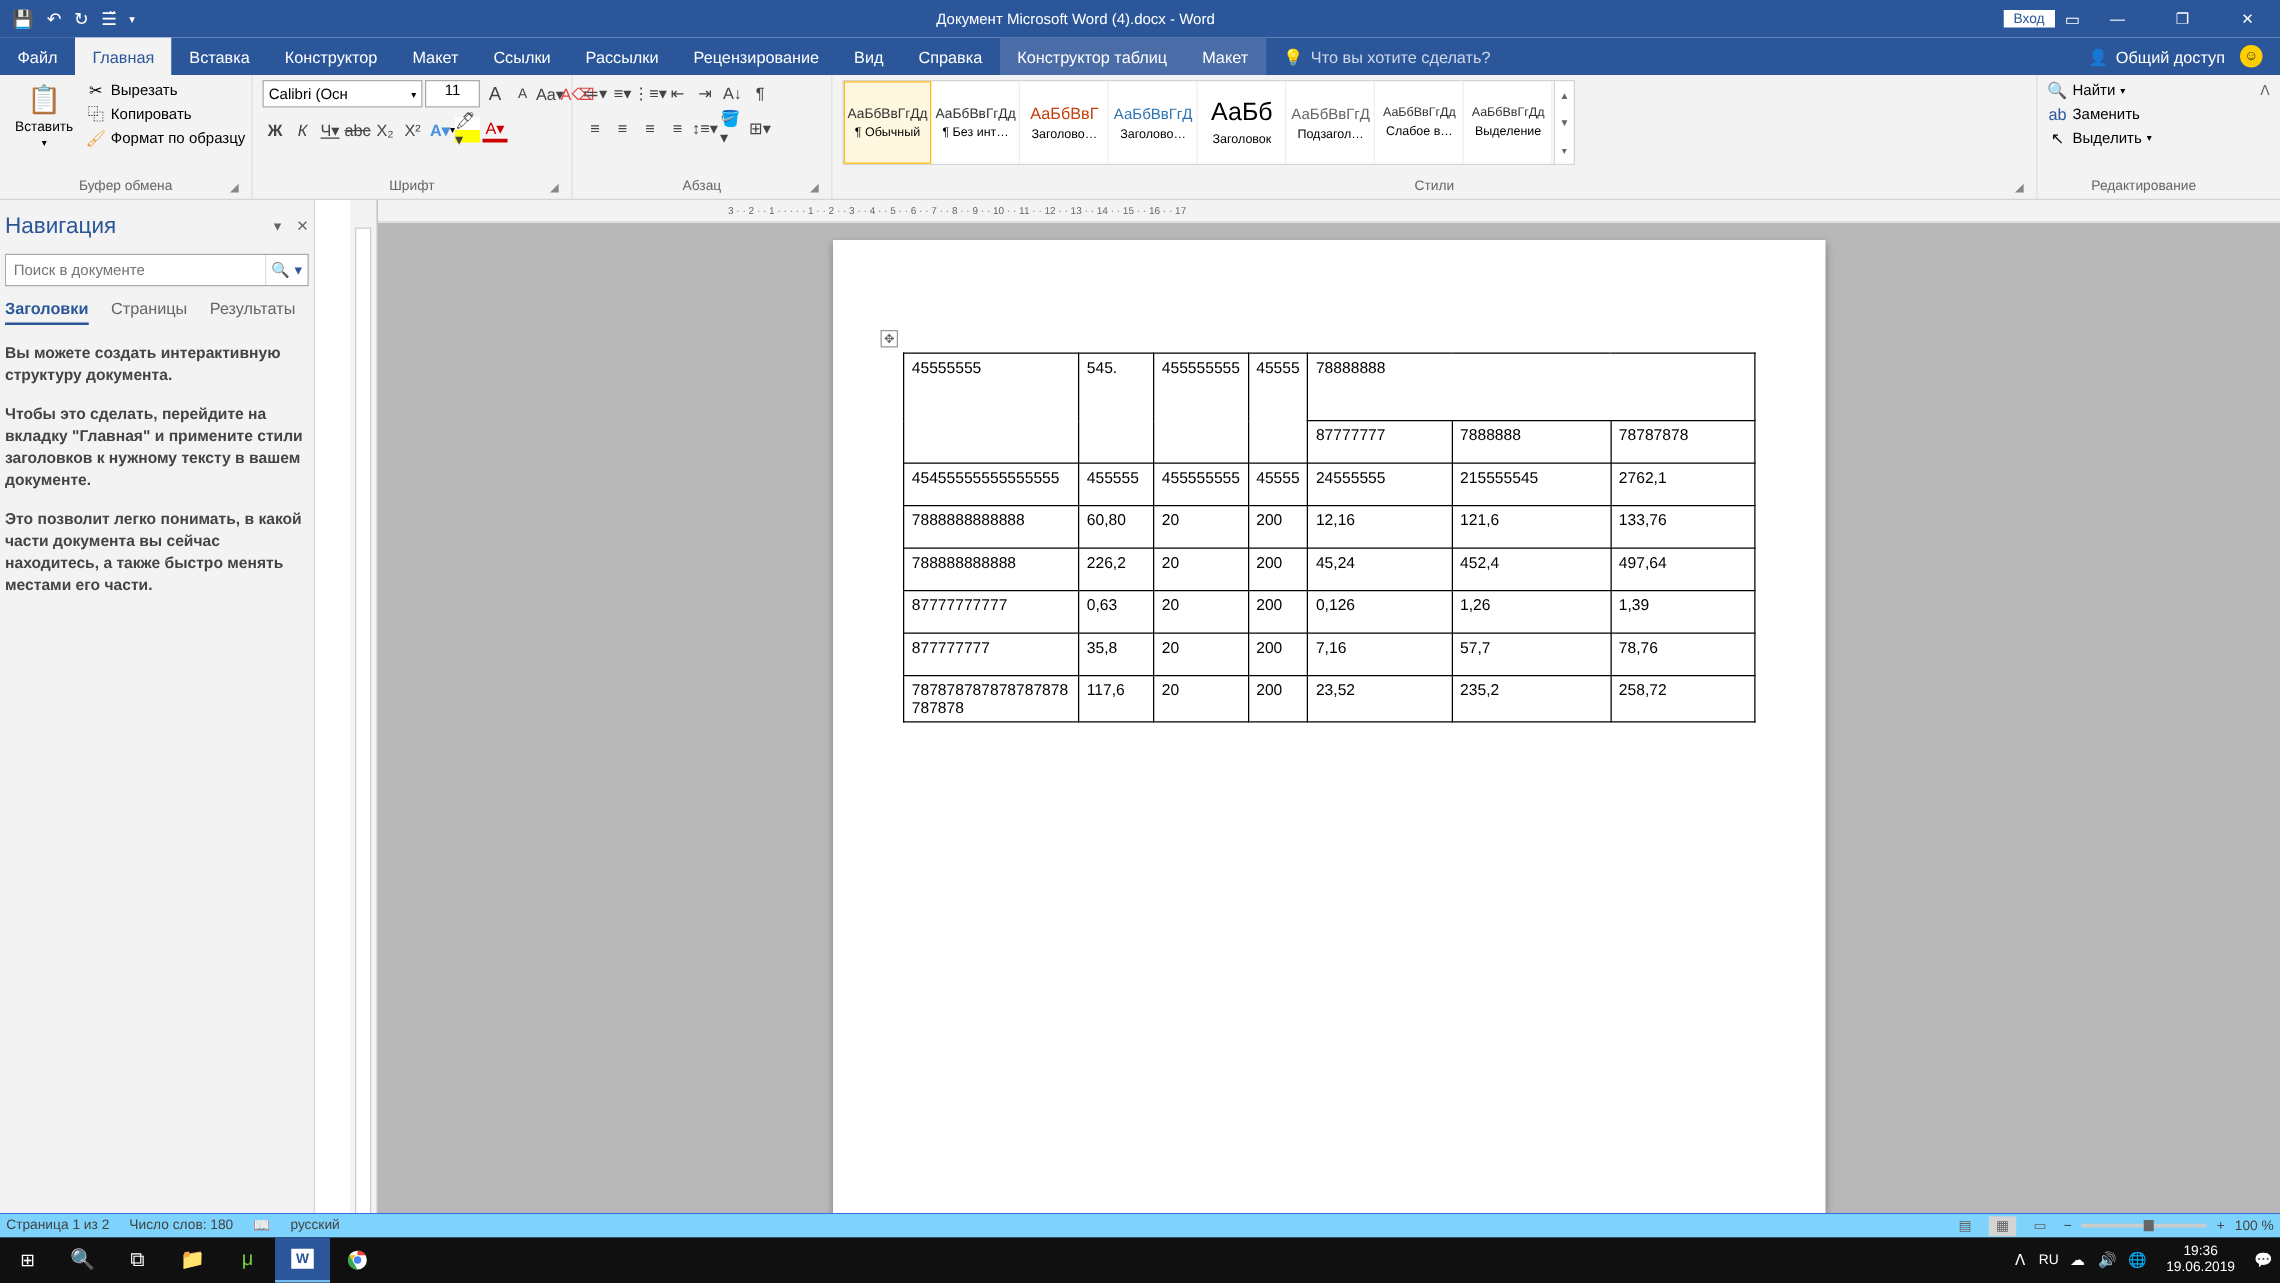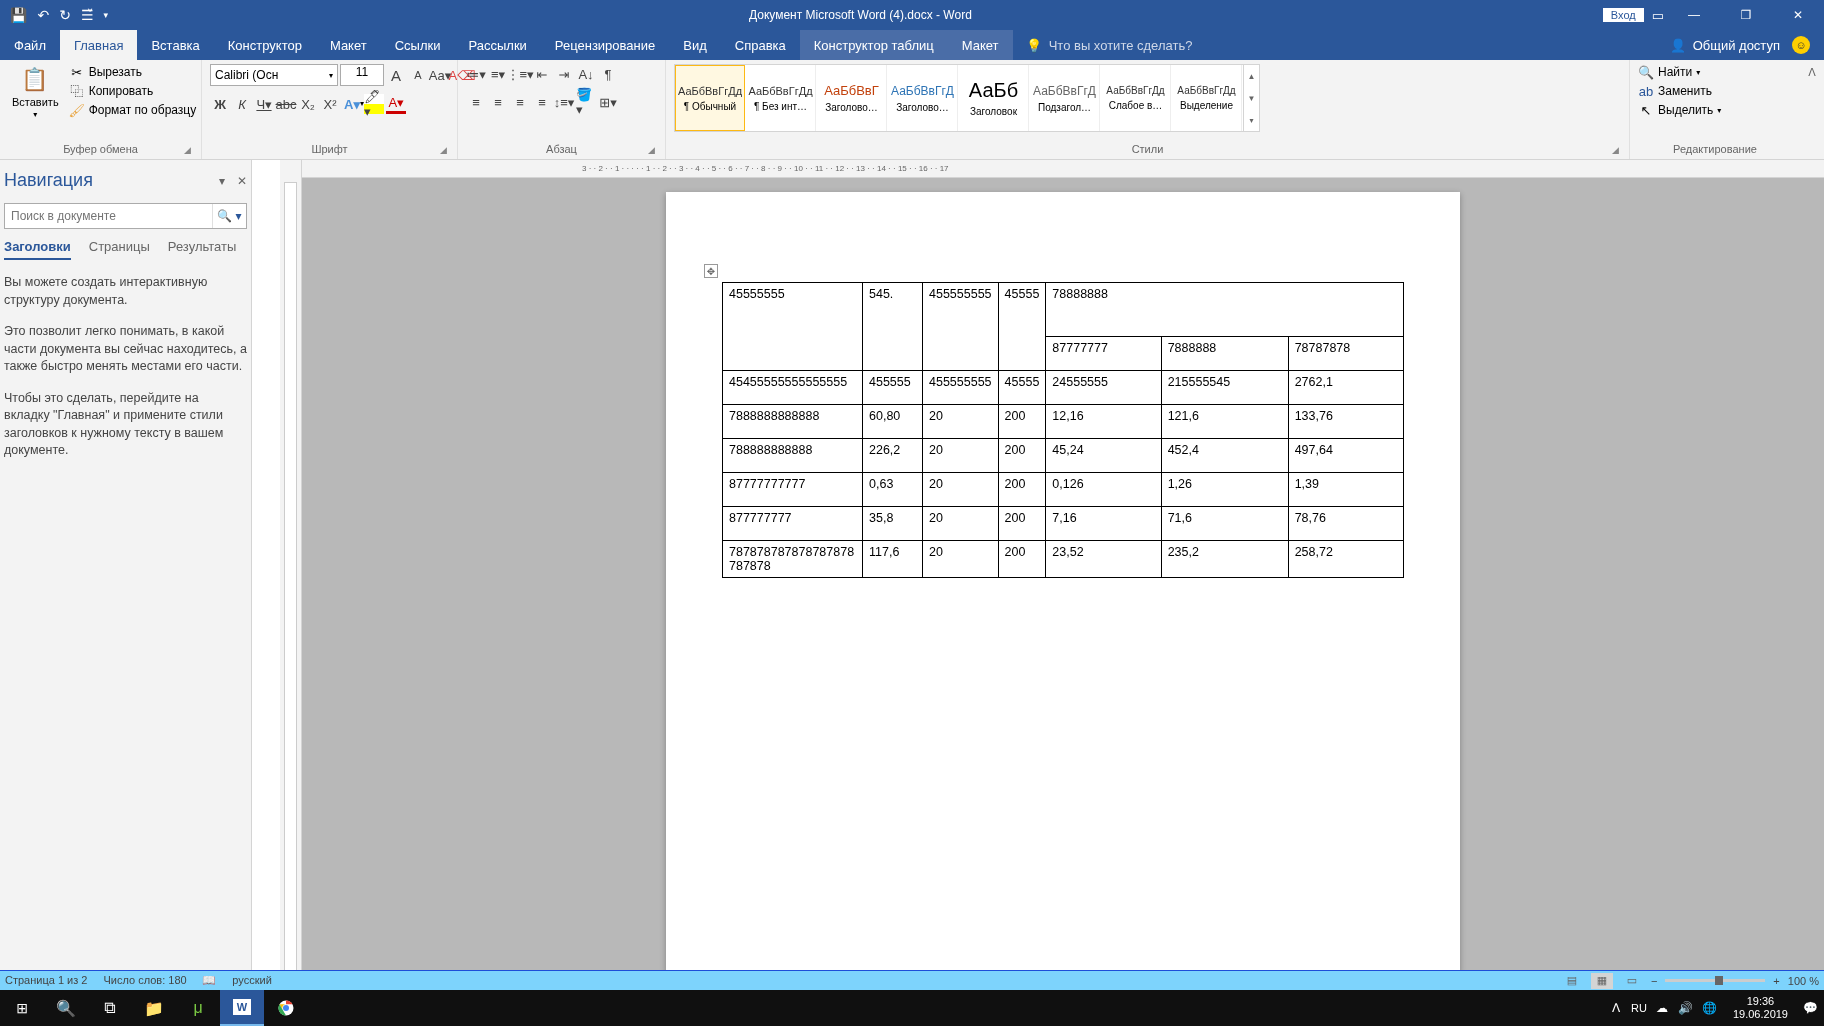--- a/index.html
+++ b/index.html
@@ -55,21 +55,21 @@
 .navpane { position: absolute; left: 0; top: 160px; width: 252px; bottom: 20px; background: #f3f3f3; border-right: 1px solid #d4d4d4; padding: 10px 4px; }
 .navpane h2 { font-size: 18px; font-weight: normal; color: #2b579a; margin-bottom: 12px; display:flex; justify-content:space-between; align-items:center;}
 .nav-close { display:flex; gap:12px; font-size:12px; color:#666;}
 .nav-search { display: flex; border: 1px solid #ababab; background: #fff; height: 26px; margin-bottom: 10px;}
 .nav-search input { flex:1; border:none; outline:none; padding:0 6px; font-size:12px;}
 .nav-search .srch-btn { width:34px; display:flex; align-items:center; justify-content:center; border-left:1px solid #e0e0e0; font-size:12px; color:#2b579a; cursor:pointer;}
 .nav-tabs { display: flex; gap: 18px; font-size: 13px; color: #666; margin-bottom: 14px;}
 .nav-tabs .nt { cursor: pointer; padding-bottom: 4px; }
 .nav-tabs .nt.active { color: #2b579a; border-bottom: 2px solid #2b579a; font-weight:600;}
 .nav-text { font-size: 12.5px; color: #444; line-height: 1.4; }
-.nav-text p { margin-bottom: 14px; }
+.nav-text p { margin-bottom: 14px; font-weight: bold; }
 
 
 .workspace { position: absolute; left: 280px; right: 0; top: 160px; bottom: 20px; background: #8a8a8a; display:flex;}
 .vruler { width: 22px; background: #f3f3f3; border-right:1px solid #d4d4d4; position:relative;}
 .vruler::before { content:""; position:absolute; left:4px; right:4px; top:22px; bottom:0; background:#fff; border:1px solid #ccc;}
 .doc-container { flex:1; overflow:auto; background: repeating-linear-gradient(#b8b8b8, #b8b8b8); position:relative;}
 .hruler { height: 18px; background:#f3f3f3; border-bottom:1px solid #d4d4d4; position:sticky; top:0; font-size:8px; color:#666; display:flex; align-items:center; padding-left:280px;}
 .page { width: 794px; min-height: 780px; background: #fff; margin: 14px auto 40px; box-shadow: 0 2px 6px rgba(0,0,0,0.3); position:relative; padding: 90px 56px;}
 .tbl-handle { position:absolute; left:38px; top:72px; width:14px; height:14px; border:1px solid #999; background:#fff; display:flex; align-items:center; justify-content:center; font-size:10px; color:#666; cursor:move;}
 
@@ -308,22 +308,22 @@
     <input placeholder="Поиск в документе" style="">
     <div class="srch-btn">🔍 ▾</div>
   </div>
   <div class="nav-tabs">
     <div class="nt active">Заголовки</div>
     <div class="nt">Страницы</div>
     <div class="nt">Результаты</div>
   </div>
   <div class="nav-text">
     <p>Вы можете создать интерактивную структуру документа.</p>
+    <p>Чтобы это сделать, перейдите на вкладку "Главная" и примените стили заголовков к нужному тексту в вашем документе.</p>
     <p>Это позволит легко понимать, в какой части документа вы сейчас находитесь, а также быстро менять местами его части.</p>
-    <p>Чтобы это сделать, перейдите на вкладку "Главная" и примените стили заголовков к нужному тексту в вашем документе.</p>
   </div>
 </div>
 
 <div class="workspace">
   <div class="vruler"></div>
   <div class="doc-container">
     <div class="hruler">3 · · 2 · · 1 · · · · · 1 · · 2 · · 3 · · 4 · · 5 · · 6 · · 7 · · 8 · · 9 · · 10 · · 11 · · 12 · · 13 · · 14 · · 15 · · 16 · · 17</div>
     <div class="page">
       <div class="tbl-handle">✥</div>
       <table class="doc" id="doc-table">
@@ -375,21 +375,21 @@
               <td>0,126</td>
               <td>1,26</td>
               <td>1,39</td>
             </tr>
             <tr>
               <td style="word-break:break-all;">877777777</td>
               <td>35,8</td>
               <td>20</td>
               <td>200</td>
               <td>7,16</td>
-              <td>71,6</td>
+              <td>57,7</td>
               <td>78,76</td>
             </tr>
             <tr>
               <td style="word-break:break-all;">787878787878787878787878</td>
               <td>117,6</td>
               <td>20</td>
               <td>200</td>
               <td>23,52</td>
               <td>235,2</td>
               <td>258,72</td>

